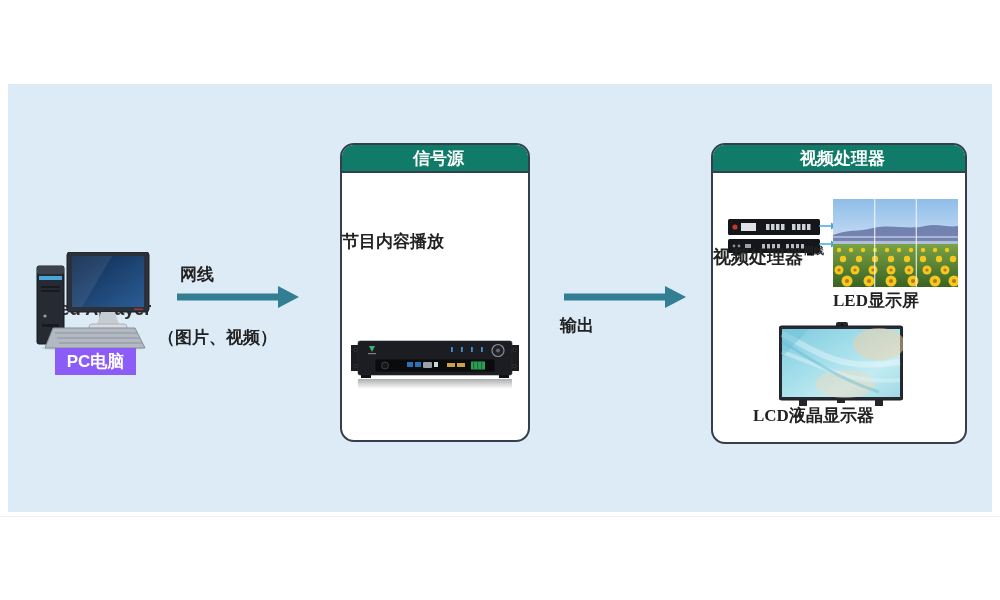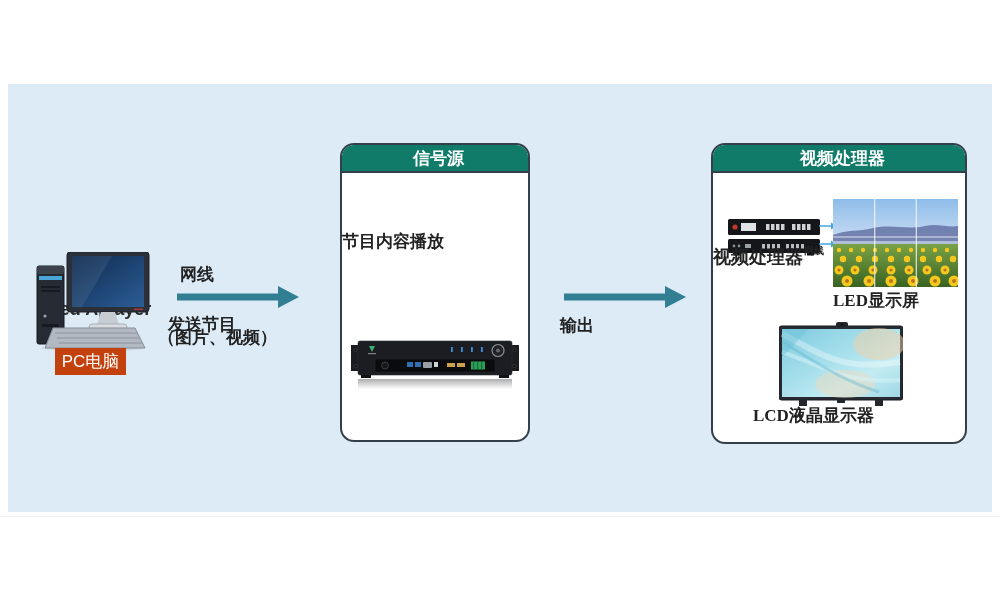--- a/index.html
+++ b/index.html
@@ -12,22 +12,22 @@
     position:absolute;left:8px;top:84px;width:984px;height:428px;
     background:#dcebf6;
   }
   .page-divider{
     position:absolute;left:0;top:516px;width:1000px;height:1px;background:#edf0f3;
   }
   .abs{position:absolute;}
   .lbl{font-size:17px;font-weight:600;color:#222222;text-align:left;line-height:1.35;font-family:Liberation Serif, serif;}
   .title-block{left:12px;top:188px;width:166px;font-size:18px;font-weight:600;text-align:center;line-height:25px;color:#2a2a2a;}
   .pc-label{
-    left:47px;top:264px;width:71px;height:27px;line-height:27px;
-    background:#c2410c;color:#ffffff;font-size:17px;font-weight:400;text-align:center;
+    left:47px;top:264px;width:81px;height:27px;line-height:27px;
+    background:#8b5cf6;color:#ffffff;font-size:17px;font-weight:700;text-align:center;
   }
   
   .flow1-top{left:172px;top:180px;width:115px;}
   .flow1-arrow{left:169px;top:202px;}
   .flow1-b1{left:160px;top:230px;width:140px;}
   .flow1-b2{left:150px;top:243px;width:160px;}
   .flow2-top{left:552px;top:182px;width:135px;}
   .flow2-arrow{left:556px;top:202px;}
   .flow2-b{left:552px;top:231px;width:135px;}
   
@@ -96,21 +96,20 @@
     <polyline points="23,91 106,91" stroke="#8e949c" fill="none"></polyline>
   </svg>
 
   <div class="abs pc-label">PC电脑</div>
 
   <div class="abs lbl flow1-top">网线</div>
   <svg class="abs flow1-arrow" width="122" height="22" viewBox="0 0 122 22">
     <rect x="0" y="7.5" width="103" height="7" fill="#327e93"></rect>
     <polygon points="101,0 122,11 101,22" fill="#327e93"></polygon>
   </svg>
-  <div class="abs lbl flow1-b1">发送节目</div>
   <div class="abs lbl flow1-b2">（图片、视频）</div>
 
   <div class="box box-source">
     <div class="box-header">信号源</div>
     <div class="abs lbl src-content">节目内容播放</div>
     <svg class="abs src-device" width="168" height="56" viewBox="0 0 168 56">
       <defs>
         <linearGradient id="fade" x1="0" y1="0" x2="0" y2="1">
           <stop offset="0" stop-color="#141619" stop-opacity="0.35"></stop>
           <stop offset="1" stop-color="#141619" stop-opacity="0"></stop>

